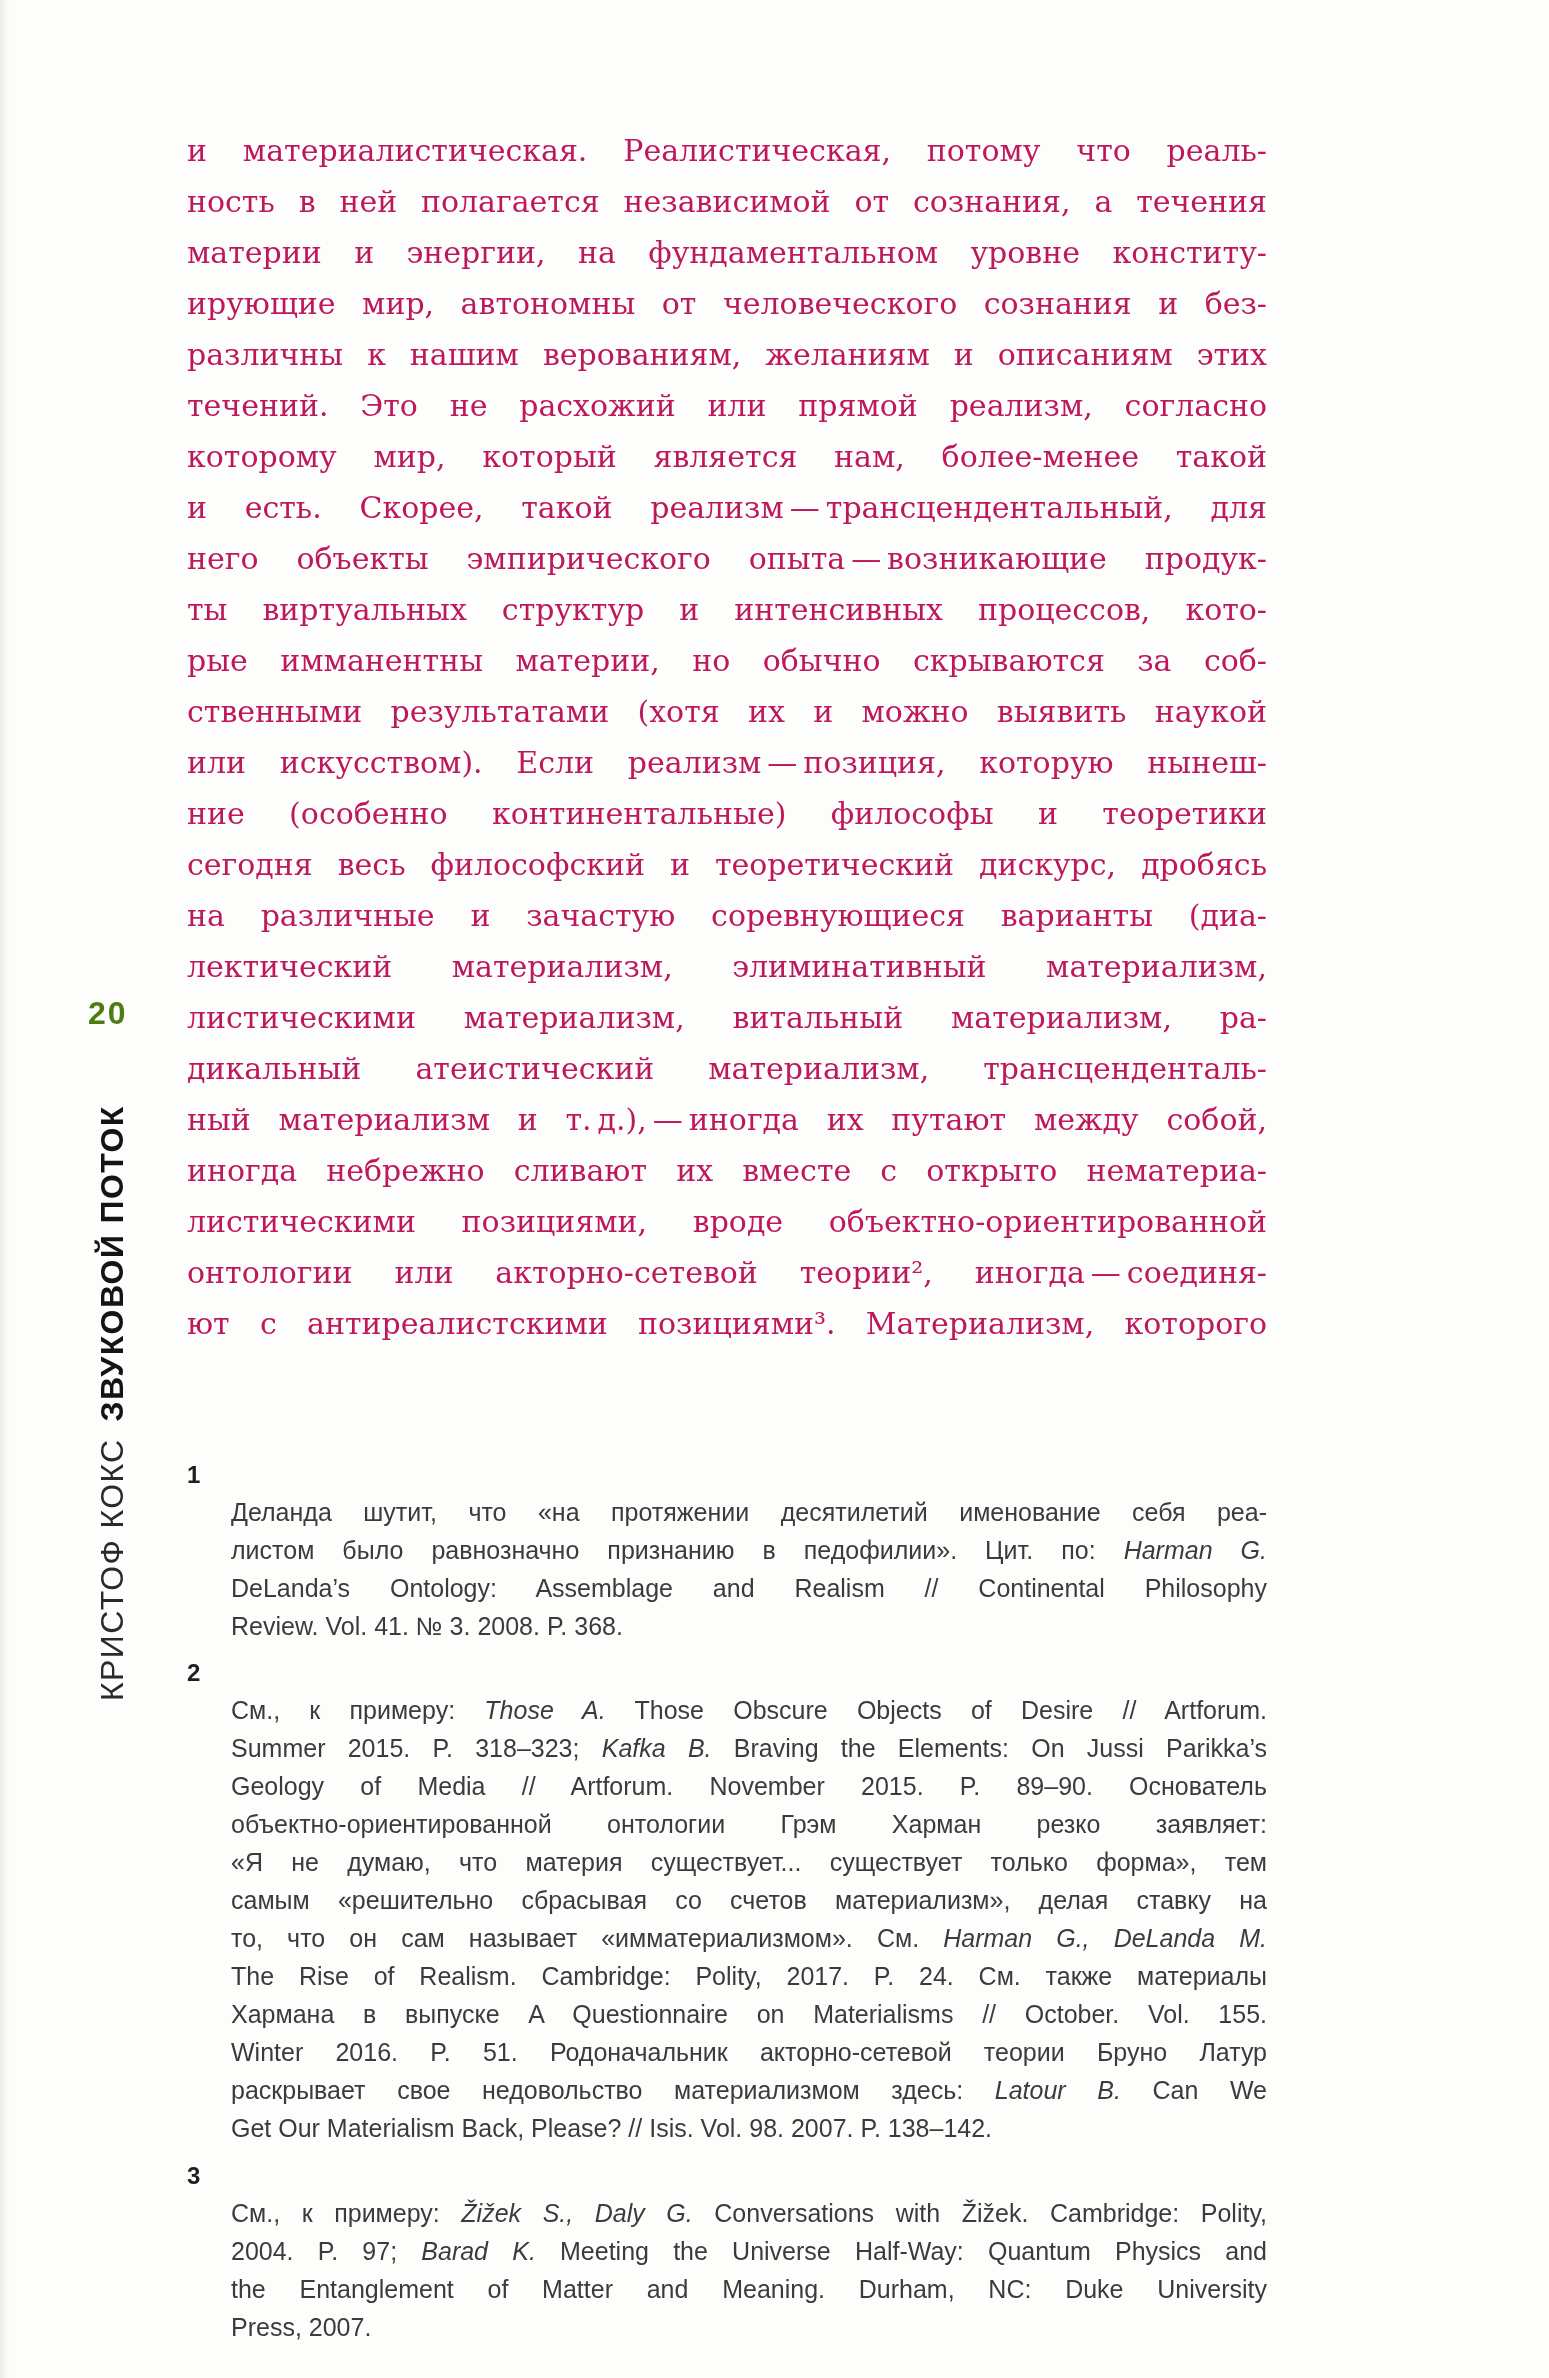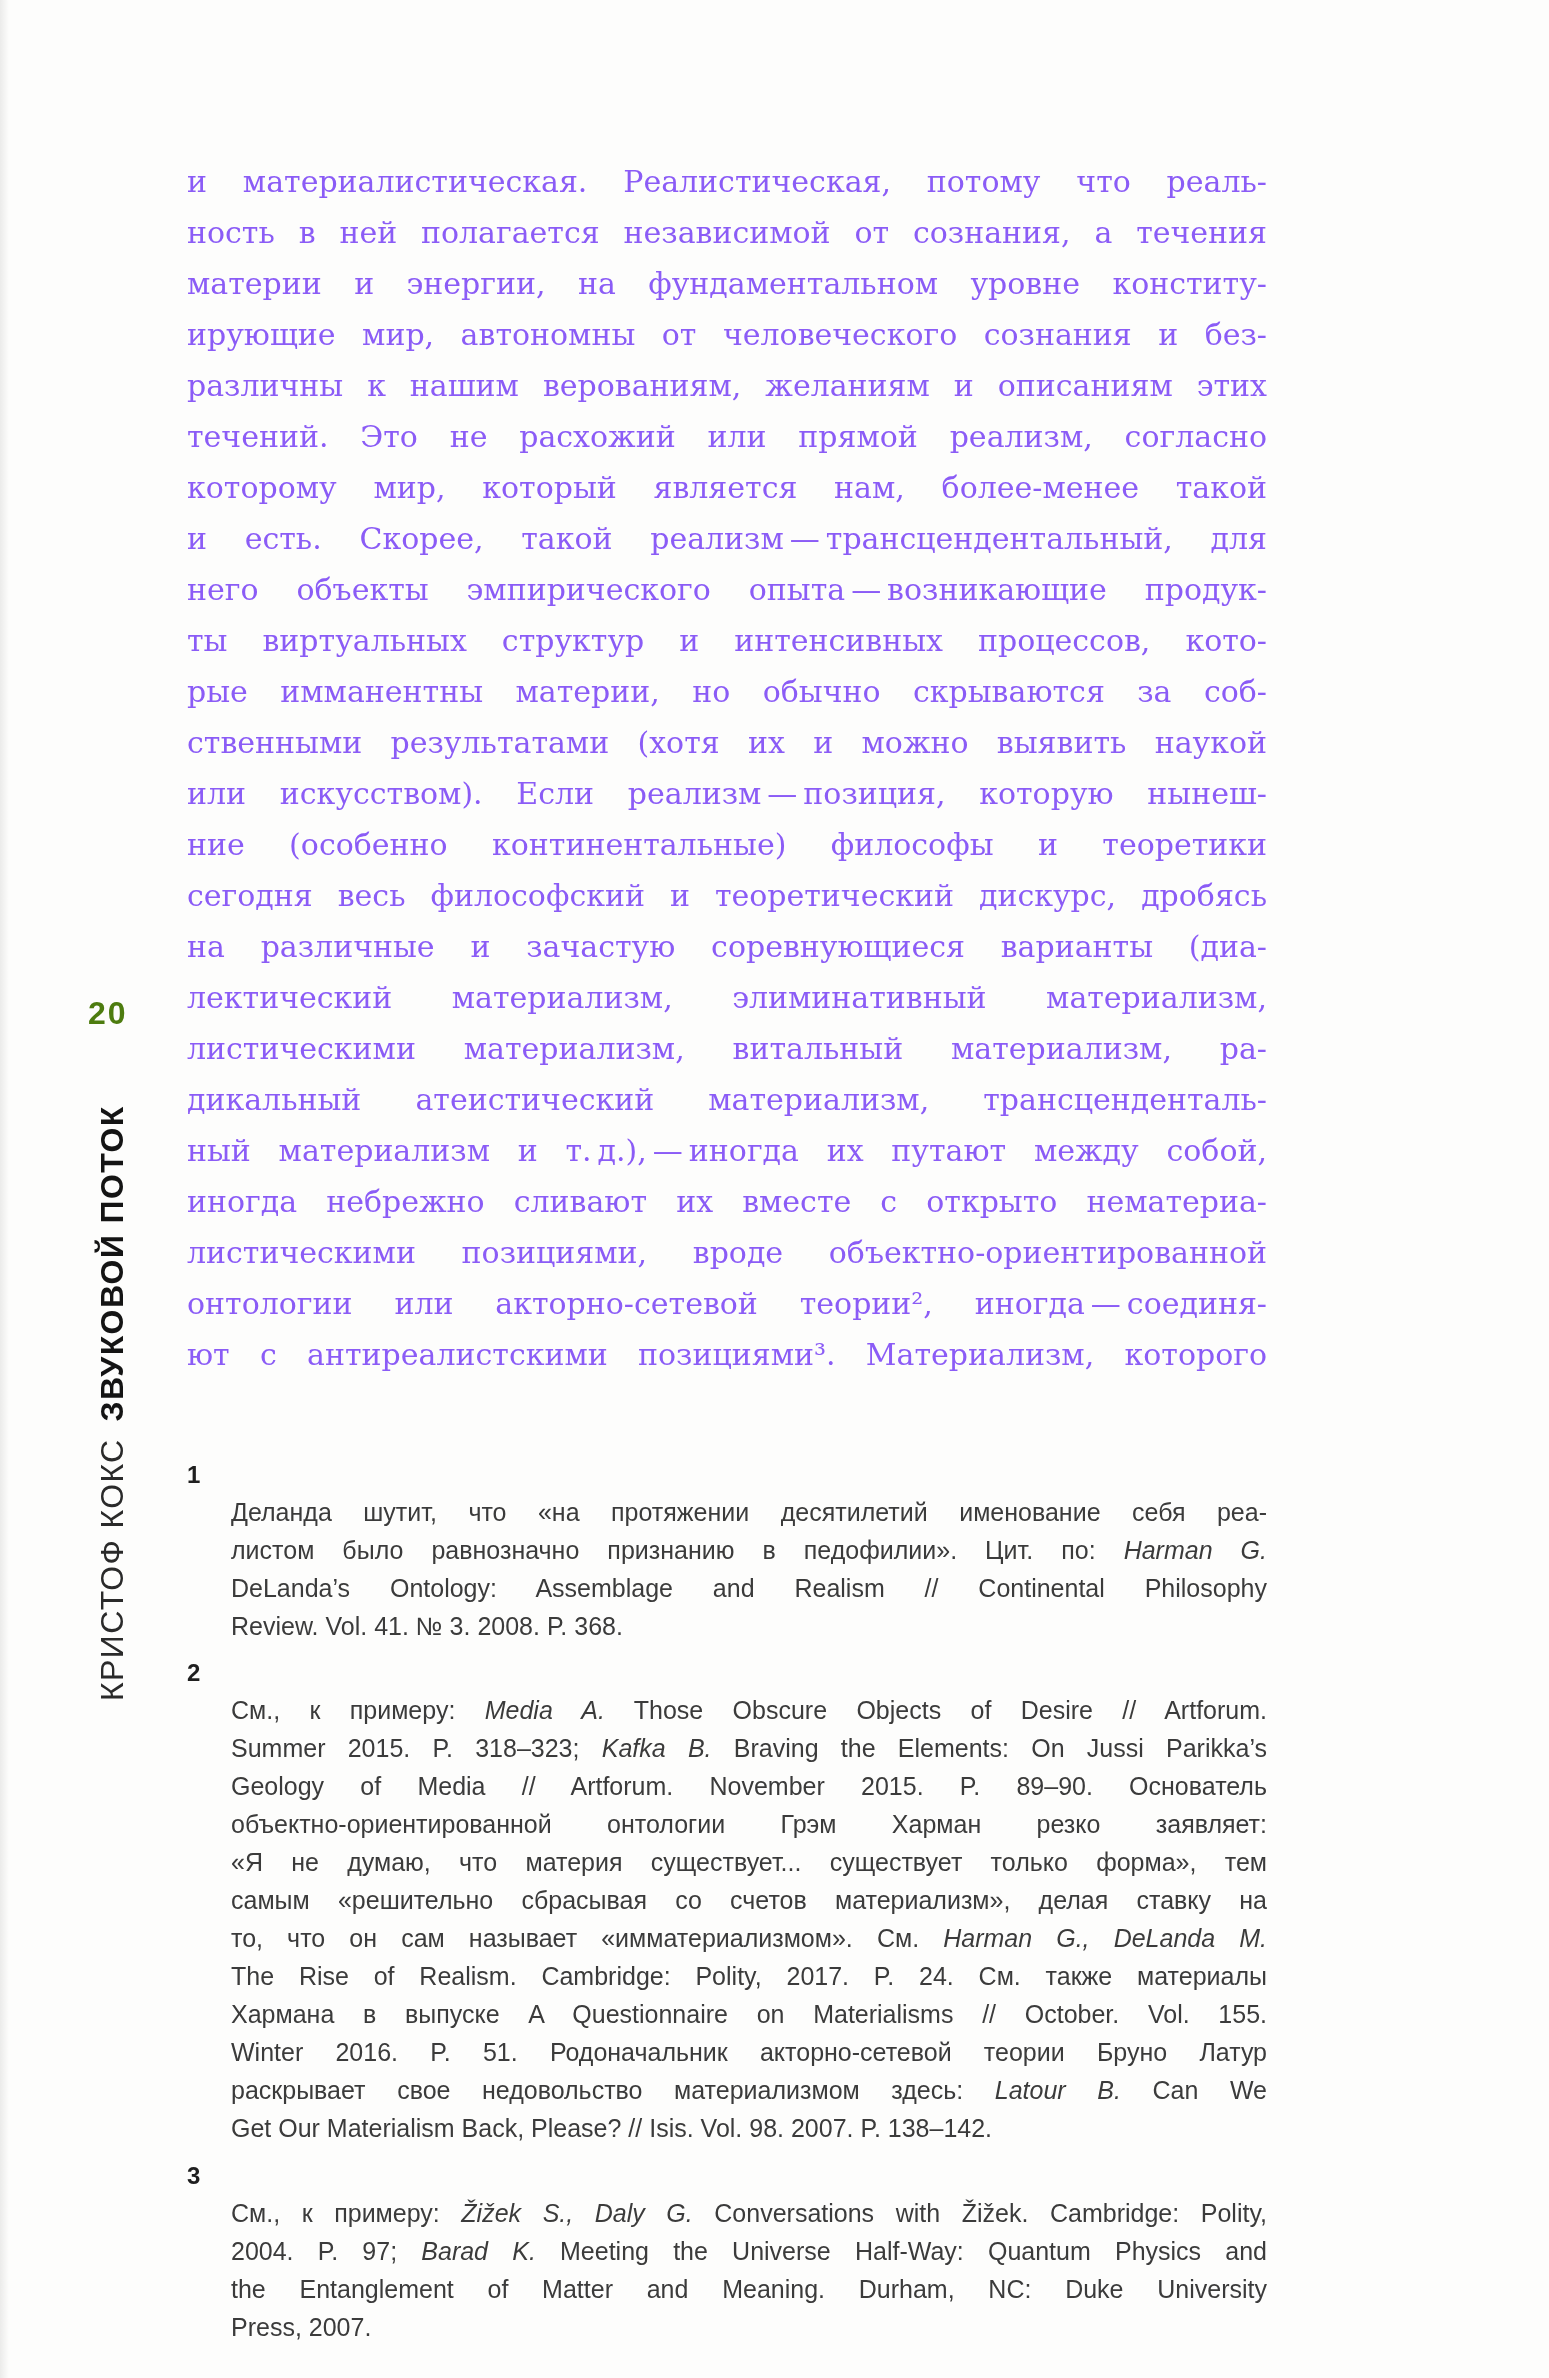--- a/index.html
+++ b/index.html
@@ -20,26 +20,26 @@
     left: 0; top: 0; bottom: 0;
     width: 9.4px;
     background: linear-gradient(90deg, rgba(0,0,0,0.07), rgba(0,0,0,0));
     pointer-events: none;
   }
 
   
   .maintext {
     position: absolute;
     left: 187px;
-    top: 156px;
+    top: 125px;
     width: 1080px;
     font-family: "DejaVu Serif", "Liberation Serif", serif;
     font-size: 30px;
     line-height: 51px;
-    color: #8b5cf6;
+    color: #be185d;
   }
   .tline {
     height: 51px;
     text-align: justify;
     text-align-last: justify;
     -moz-text-align-last: justify;
   }
 
   
   .footnotes {
@@ -157,21 +157,21 @@
       <div class="fn-body">
         <div class="fline"><span>Деланда шутит, что «на протяжении десятилетий именование себя реа-</span></div>
         <div class="fline"><span>листом было равнозначно признанию в педофилии». Цит. по: </span><span class="it">Harman G.</span></div>
         <div class="fline"><span>DeLanda’s Ontology: Assemblage and Realism // Continental Philosophy</span></div>
         <div class="fline last"><span>Review. Vol. 41. № 3. 2008. P. 368.</span></div>
       </div>
     </div>
     <div class="fn">
       <div class="fn-num">2</div>
       <div class="fn-body">
-        <div class="fline"><span>См., к примеру: </span><span class="it">Media A.</span><span> Those Obscure Objects of Desire // Artforum.</span></div>
+        <div class="fline"><span>См., к примеру: </span><span class="it">Those A.</span><span> Those Obscure Objects of Desire // Artforum.</span></div>
         <div class="fline"><span>Summer 2015. P. 318–323; </span><span class="it">Kafka B.</span><span> Braving the Elements: On Jussi Parikka’s</span></div>
         <div class="fline"><span>Geology of Media // Artforum. November 2015. P. 89–90. Основатель</span></div>
         <div class="fline"><span>объектно-ориентированной онтологии Грэм Харман резко заявляет:</span></div>
         <div class="fline"><span>«Я не думаю, что материя существует... существует только форма», тем</span></div>
         <div class="fline"><span>самым «решительно сбрасывая со счетов материализм», делая ставку на</span></div>
         <div class="fline"><span>то, что он сам называет «имматериализмом». См. </span><span class="it">Harman G., DeLanda M.</span></div>
         <div class="fline"><span>The Rise of Realism. Cambridge: Polity, 2017. P. 24. См. также материалы</span></div>
         <div class="fline"><span>Хармана в выпуске A Questionnaire on Materialisms // October. Vol. 155.</span></div>
         <div class="fline"><span>Winter 2016. P. 51. Родоначальник акторно-сетевой теории Бруно Латур</span></div>
         <div class="fline"><span>раскрывает свое недовольство материализмом здесь: </span><span class="it">Latour B.</span><span> Can We</span></div>

